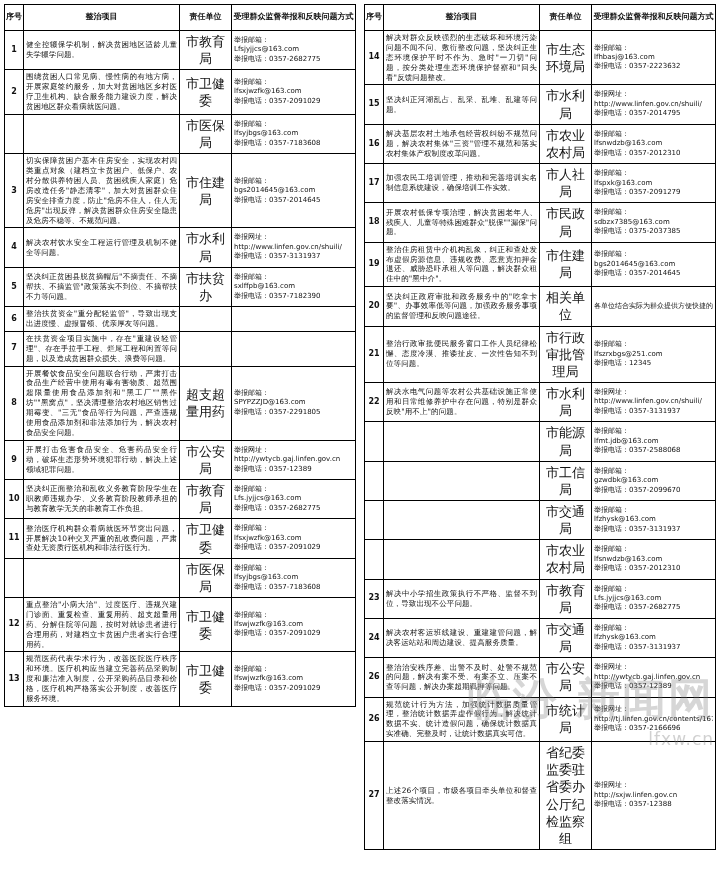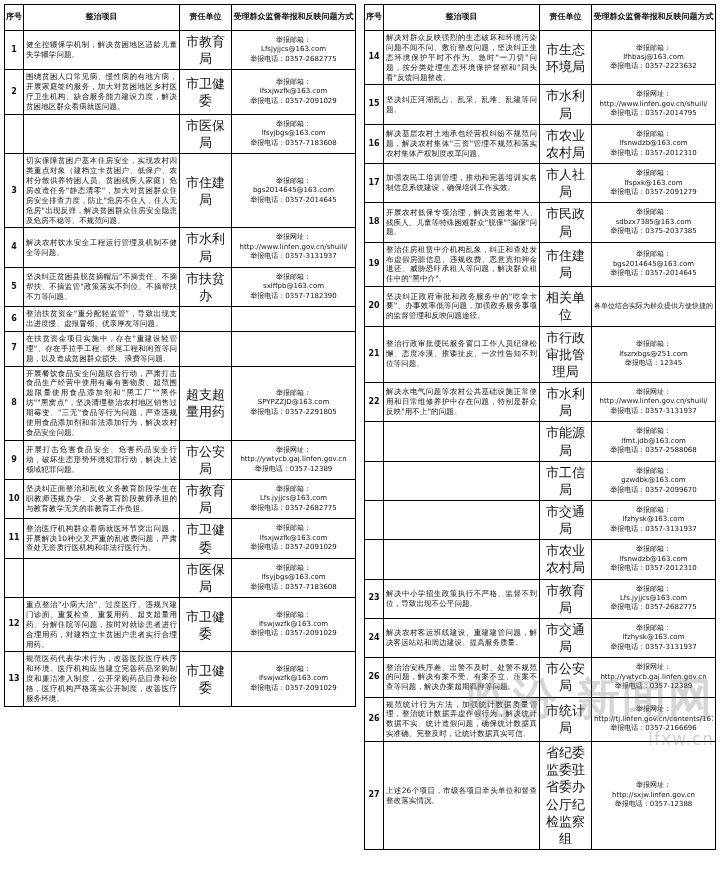--- a/index.html
+++ b/index.html
@@ -55,21 +55,20 @@
     text-justify:inter-ideograph;
     font-size:7.5px;
     letter-spacing:0.1px;
   }
   td.unit{
     text-align:center;
     font-size:13px;
     width:50px;
   }
   td.contact{
-    text-align:center;
     font-size:7px;
     width:120px;
     line-height:1.35;
   }
   td.contact .line{display:block;white-space:nowrap;overflow:hidden;text-overflow:clip;}
   col.c-idx{width:19px}
   col.c-item{width:auto}
   col.c-unit{width:52px}
   col.c-contact{width:124px}
   .watermark{

